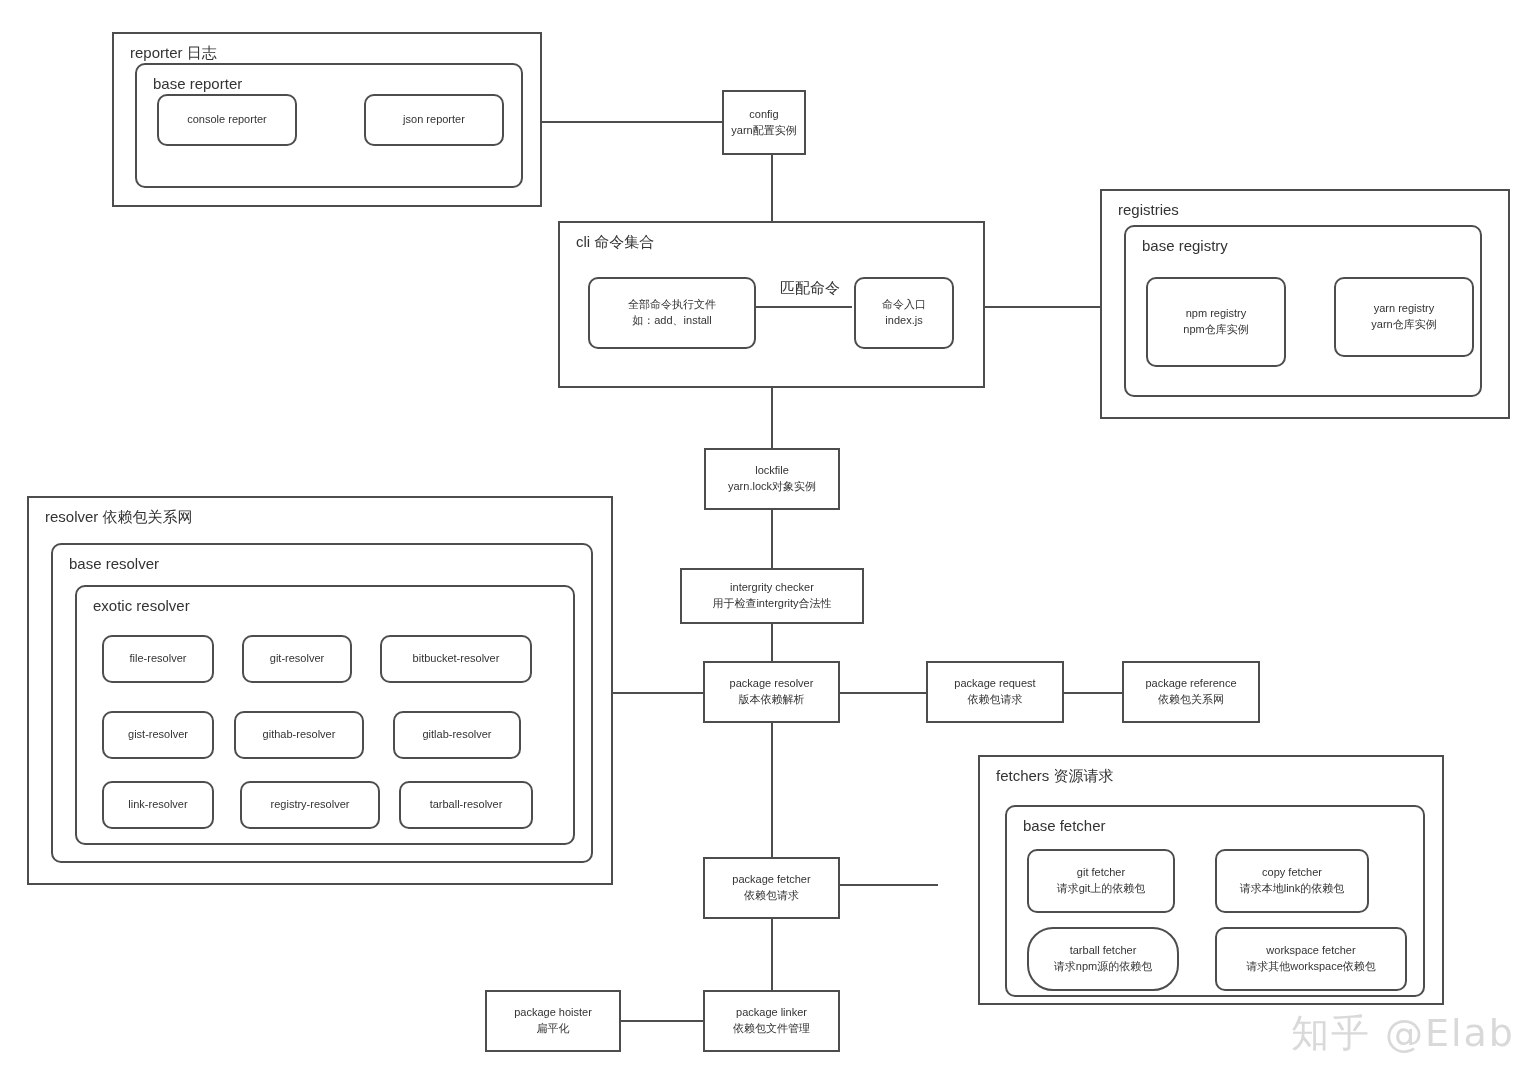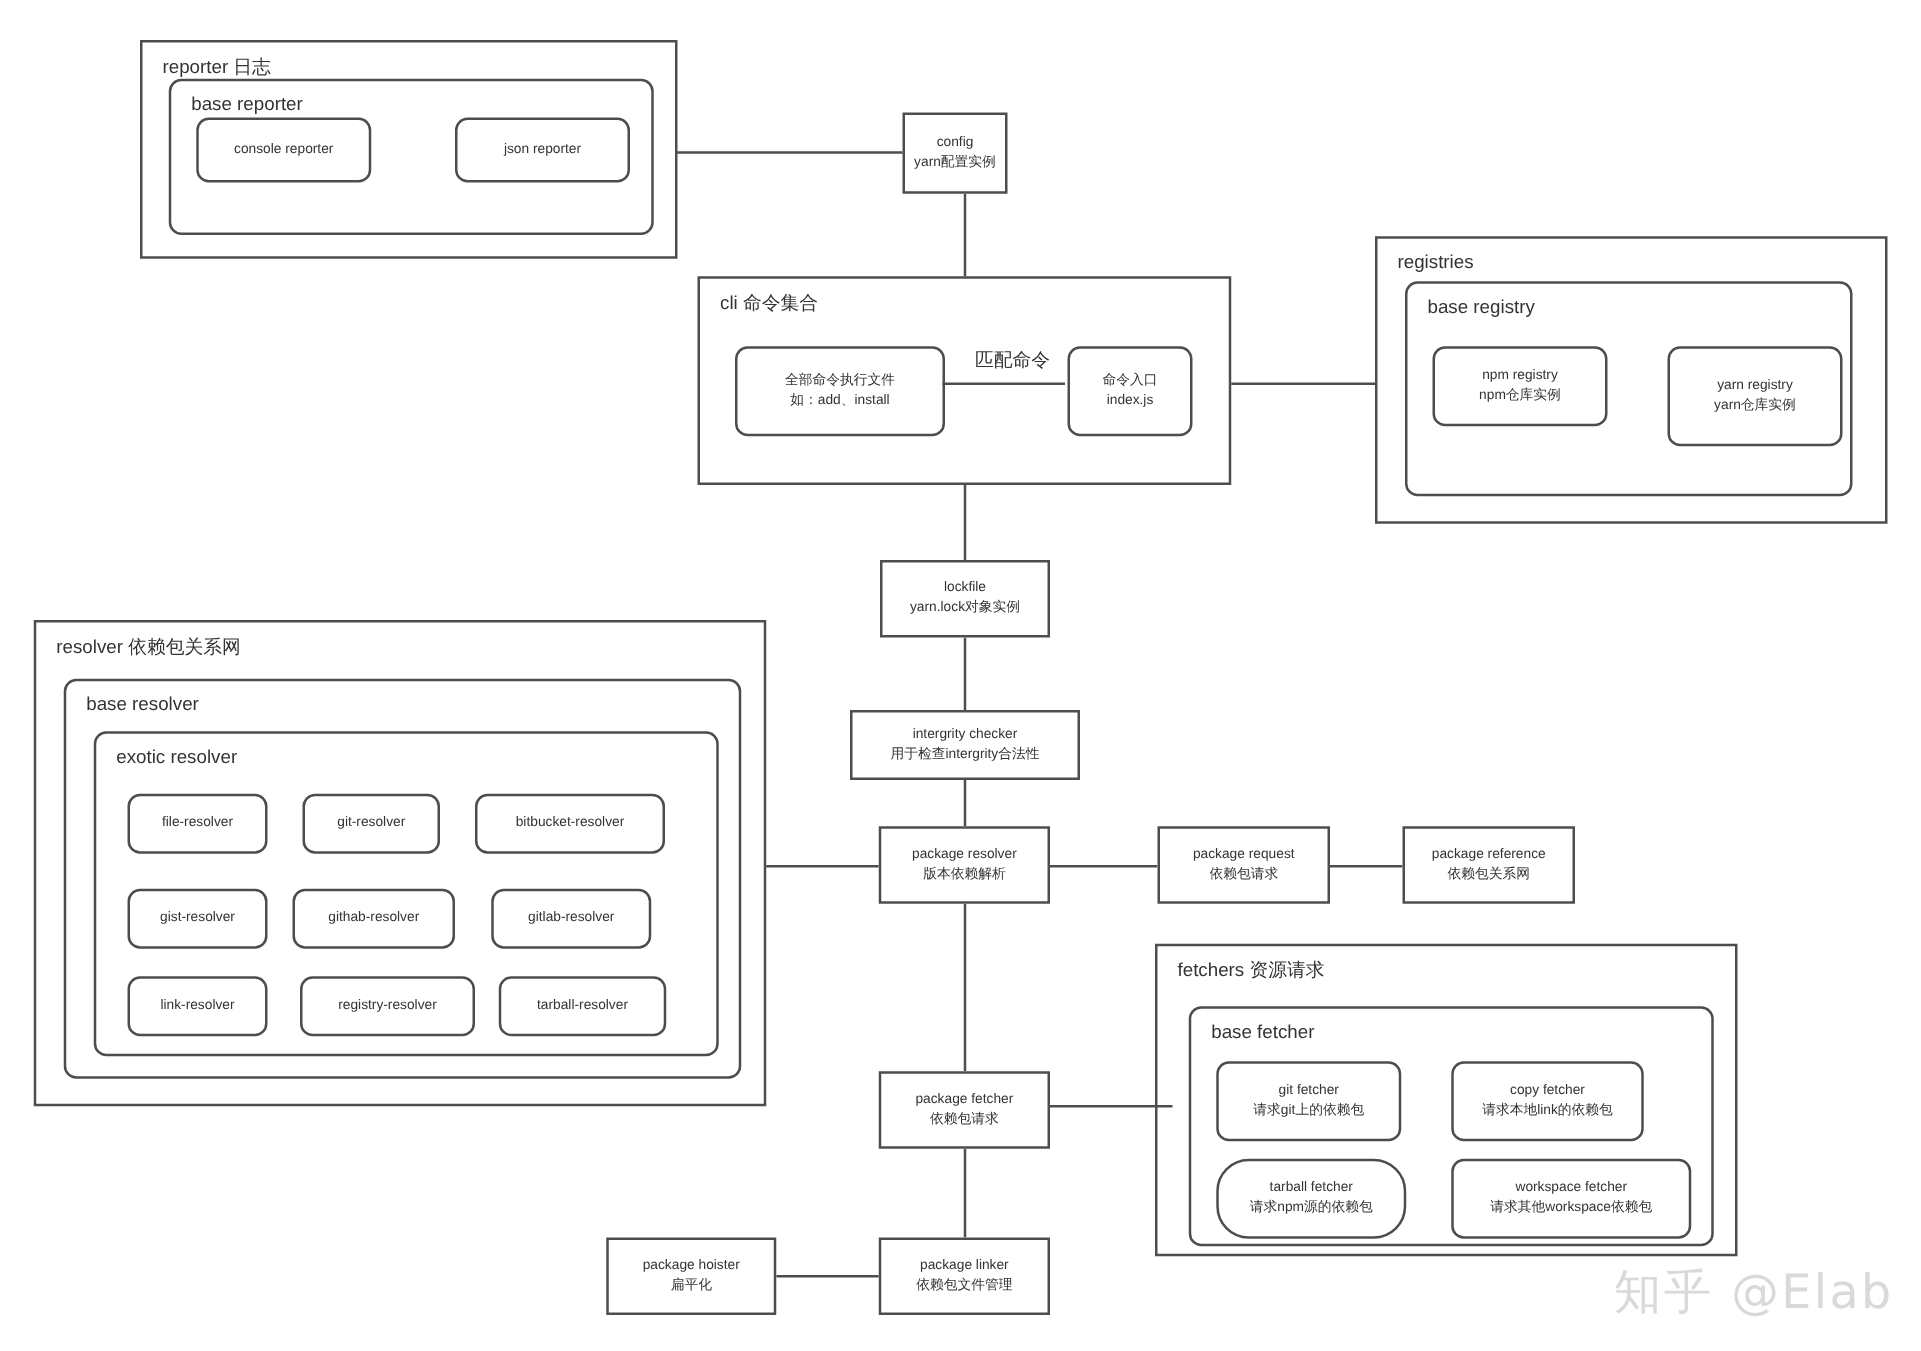--- a/index.html
+++ b/index.html
@@ -149,21 +149,21 @@
       <span>命令入口</span>
       <span>index.js</span>
     </div>
   </div>
   <div class="edge-label" style="left:777px; top:279px;">匹配命令</div>
 
   <div class="group" style="left:1100px; top:189px; width:410px; height:230px;">
     <span class="group-label">registries</span>
     <div class="group rounded group-inner" style="left:22px; top:34px; width:358px; height:172px;">
       <span class="group-label">base registry</span>
-      <div class="node rounded node-in-group" style="left:20px; top:50px; width:140px; height:64px;">
+      <div class="node rounded node-in-group" style="left:20px; top:50px; width:140px; height:90px;">
         <span>npm registry</span>
         <span>npm仓库实例</span>
       </div>
       <div class="node rounded node-in-group" style="left:208px; top:50px; width:140px; height:80px;">
         <span>yarn registry</span>
         <span>yarn仓库实例</span>
       </div>
     </div>
   </div>
 
@@ -222,21 +222,21 @@
   <div class="node" style="left:926px; top:661px; width:138px; height:62px;">
     <span>package request</span>
     <span>依赖包请求</span>
   </div>
 
   <div class="node" style="left:1122px; top:661px; width:138px; height:62px;">
     <span>package reference</span>
     <span>依赖包关系网</span>
   </div>
 
-  <div class="group" style="left:924px; top:755px; width:466px; height:250px;">
+  <div class="group" style="left:978px; top:755px; width:466px; height:250px;">
     <span class="group-label">fetchers 资源请求</span>
     <div class="group rounded group-inner" style="left:25px; top:48px; width:420px; height:192px;">
       <span class="group-label">base fetcher</span>
       <div class="node rounded node-in-group" style="left:20px; top:42px; width:148px; height:64px;">
         <span>git fetcher</span>
         <span>请求git上的依赖包</span>
       </div>
       <div class="node rounded node-in-group" style="left:208px; top:42px; width:154px; height:64px;">
         <span>copy fetcher</span>
         <span>请求本地link的依赖包</span>

